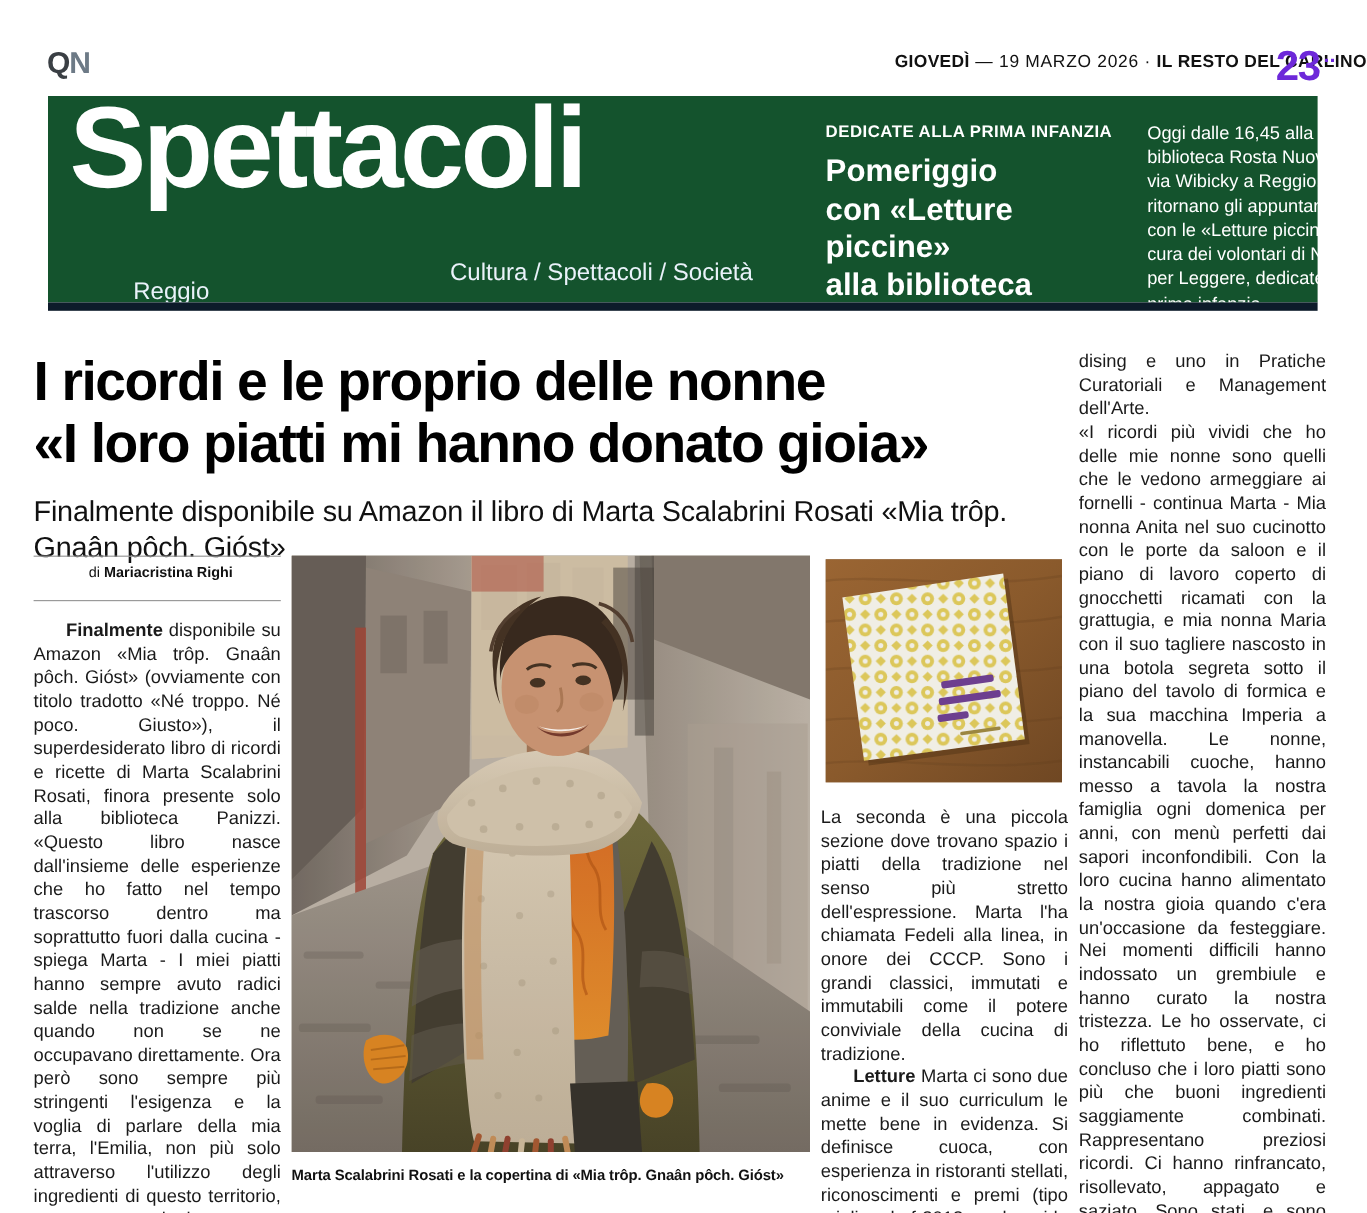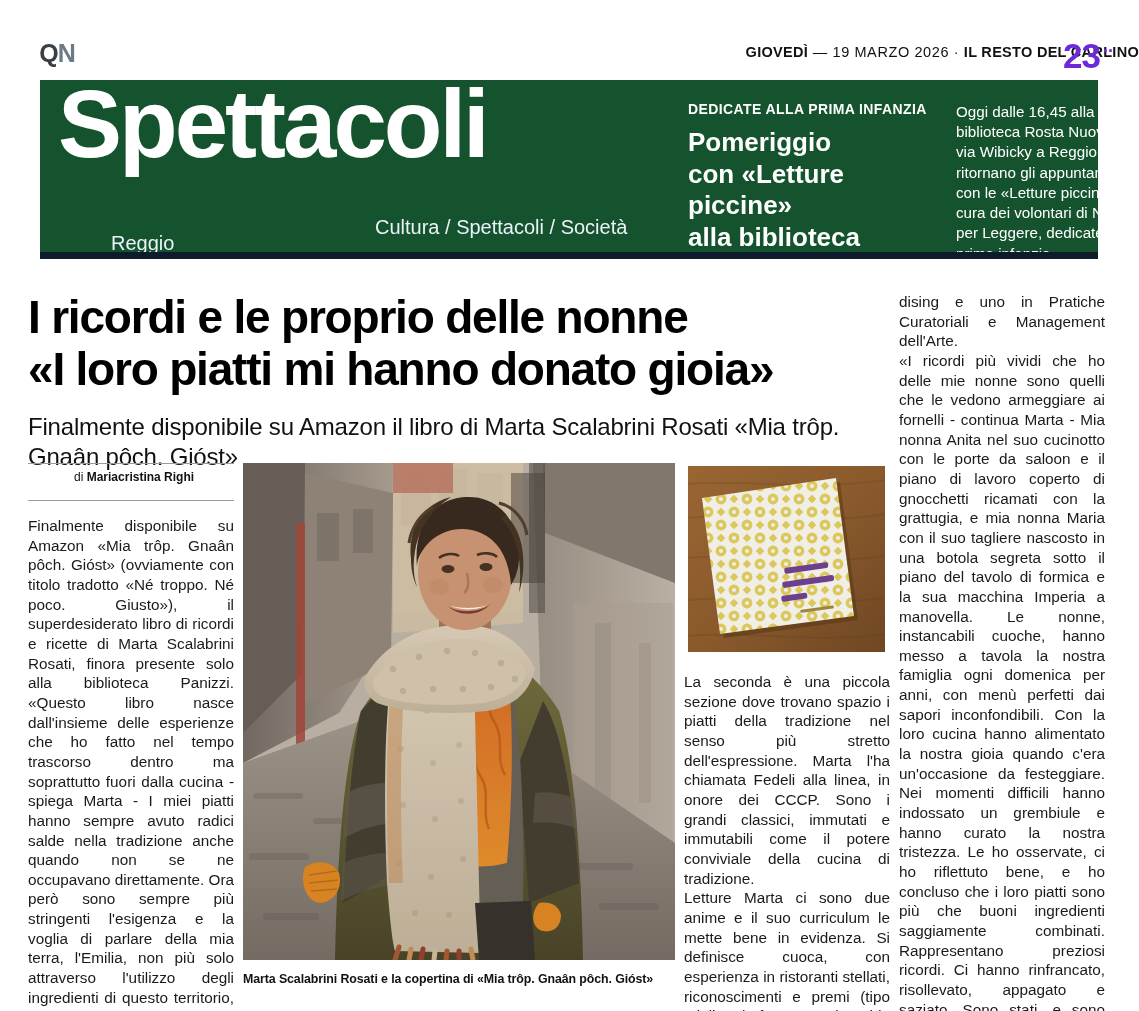--- a/index.html
+++ b/index.html
@@ -85,21 +85,21 @@
   .byline b{font-weight:bold;}
 
   .col{
     position:absolute;
     font-size:15.3px;line-height:1.285;
     text-align:justify;
     color:#1a1a1a;
     -webkit-hyphens:auto;hyphens:auto;
   }
   .col p{margin:0;}
-  .col b{font-weight:normal;}
+  .col b{font-weight:bold;margin-left:27px;}
 
   #col1{left:28px;top:516px;width:206px;}
   #col2{left:684px;top:672px;width:206px;}
   #col3{left:899px;top:292px;width:206px;}
 
   
   .photo{
     position:absolute;left:243px;top:463px;width:432px;height:497px;
     overflow:hidden;background:#8c8277;
   }

